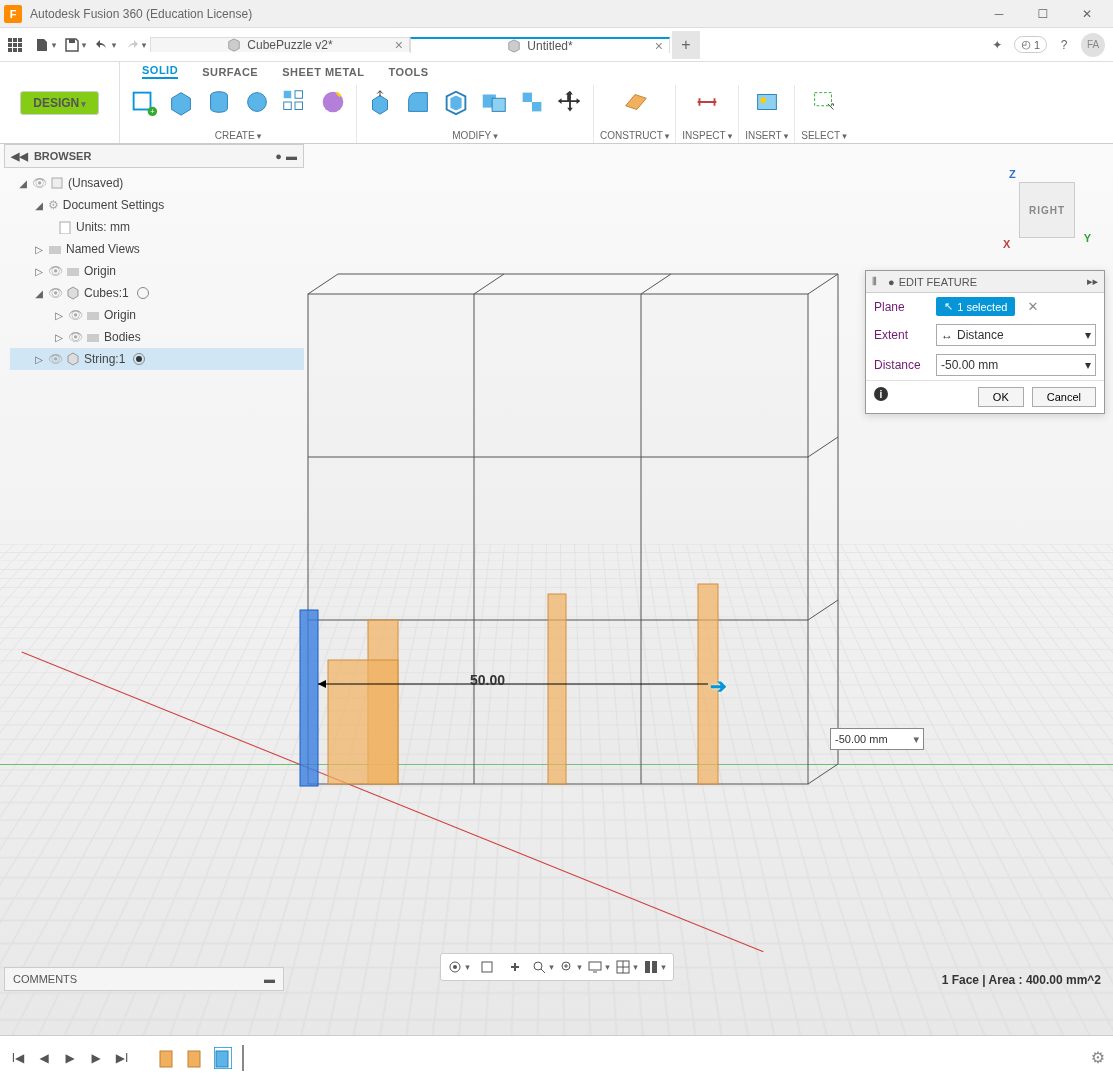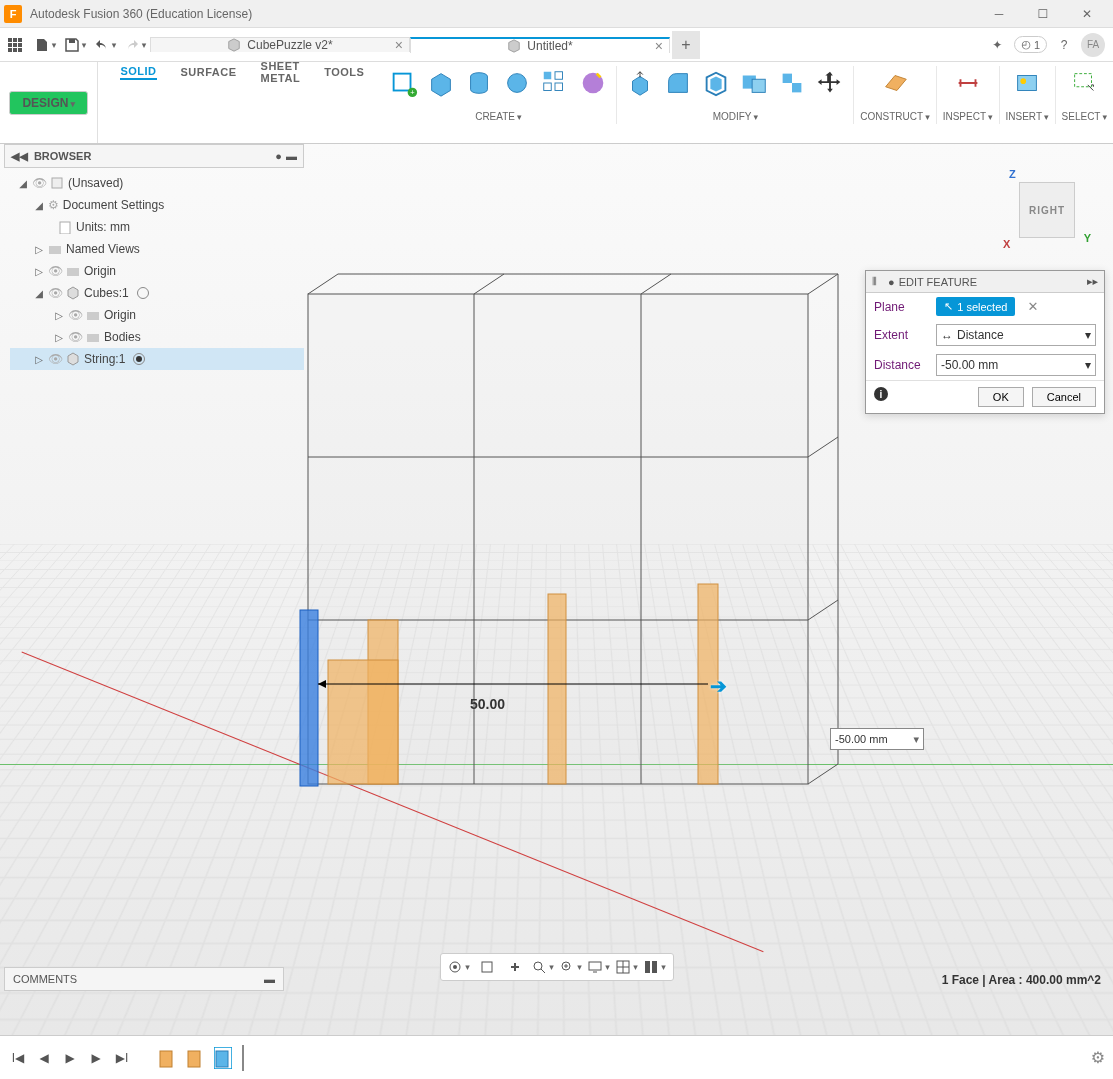--- a/index.html
+++ b/index.html
@@ -22,41 +22,41 @@
 .doctab .tabicon { width: 14px; height: 14px; }
 .addtab { width: 28px; height: 28px; background: #e5e5e5; display:flex;align-items:center;justify-content:center;color:#666;font-size:16px;margin-left:2px;}
 .rightqat { display:flex; align-items:center; gap:4px; padding: 0 8px;}
 .rightqat .qr { width:26px;height:26px;display:flex;align-items:center;justify-content:center;color:#666;border-radius:50%;}
 .jobbadge { border:1px solid #ccc; border-radius:10px; padding:1px 6px; font-size:11px; color:#666; display:flex;align-items:center;gap:3px;}
 .avatar { width:24px;height:24px;border-radius:50%;background:#e0e0e0;display:flex;align-items:center;justify-content:center;font-size:10px;color:#888;}
 
 
 .ribbon { height: 82px; background: #fff; border-bottom: 1px solid #ccc; display: flex; }
 .workspace { width: 120px; display: flex; align-items: center; justify-content: center; border-right: 1px solid #e0e0e0; }
-.workspace .wsbtn { padding: 4px 12px; border: 1px solid #ccc; border-radius: 3px; font-size: 12px; font-weight: bold; color: #555; background:#22c55e;text-align:center;}
-.ribtabs { flex:1; display:flex; flex-direction:row;gap:16px; }
+.workspace .wsbtn { padding: 4px 12px; border: 1px solid #ccc; border-radius: 3px; font-size: 12px; font-weight: bold; color: #555; background:#84cc16;text-align:center;}
+.ribtabs { flex:1; display:flex; flex-direction:column; }
 .ribtabrow { height: 20px; display: flex; gap: 24px; padding-left: 22px; align-items: center; font-size: 11px; font-weight: bold; color: #666; letter-spacing: 0.5px; }
 .ribtab { cursor: default; }
 .ribtab.active { color: #0696d7; border-bottom: 2px solid #0696d7; padding-bottom: 1px;}
 .ribicons { flex:1; display:flex; align-items:flex-start; padding-top:4px;}
 .ribgroup { display:flex; flex-direction:column; align-items:center; padding: 0 6px; border-right: 1px solid #e8e8e8; height: 58px; justify-content:space-between;}
 .ribgroup:last-child { border-right:none;}
 .ribgroup .icons { display:flex; gap:4px; align-items:center;}
 .ribgroup .glabel { font-size: 10px; color: #666; padding-bottom:2px;}
 .ribicon { width: 34px; height: 34px; display:flex;align-items:center;justify-content:center; }
 .ribicon svg { width: 30px; height: 30px; }
 
 
 .canvas { position: absolute; top: 144px; left: 0; right: 0; bottom: 44px; background: linear-gradient(#fafafa, #e8e8e8); overflow: hidden;}
 .ground { position:absolute; left:0; right:0; top: 400px; bottom:0; background: repeating-linear-gradient(0deg,#d8d8d8 0,#d8d8d8 1px,transparent 1px,transparent 14px), repeating-linear-gradient(90deg,#d8d8d8 0,#d8d8d8 1px,transparent 1px,transparent 14px); opacity:0.5; transform: perspective(800px) rotateX(55deg); transform-origin: top center;}
 .redline { position:absolute; left:0; width:800px; height:1px; background:#d04040; top: 620px; transform-origin: 300px 0; transform: rotate(22deg);}
 .greenline { position:absolute; left:0; right:0; height:1px; background:#6bc06b; top: 620px;}
 .cubegrid { position:absolute; left: 298px; top: 140px; width: 540px; height: 530px;}
 .cubegrid svg { width:100%; height:100%; overflow:visible;}
-.dimtext { position:absolute; left: 470px; top: 552px; font-size: 14px; color:#333; font-weight:bold;}
+.dimtext { position:absolute; left: 470px; top: 528px; font-size: 14px; color:#333; font-weight:bold;}
 .dimarrow { position:absolute; left: 710px; top: 530px; font-size:20px; color:#0696d7; font-weight:bold; text-shadow:0 0 3px #fff;}
 .floatinput { position:absolute; left: 830px; top: 584px; width: 94px; height: 22px; background:#fff; border:1px solid #888; display:flex;align-items:center;padding:0 4px;font-size:11px;}
 .floatinput .dd { margin-left:auto; color:#666;}
 
 
 .browser { position:absolute; top: 0px; left: 4px; width: 300px; background: transparent; z-index: 5;}
 .browserhdr { height: 24px; background: #f5f5f5; border: 1px solid #ccc; display:flex;align-items:center; padding:0 6px; gap:6px;font-size:11px;color:#555;font-weight:bold;}
 .browserhdr .pin { margin-left:auto; display:flex; gap:4px;}
 .btree { padding: 4px 0 4px 6px; }
 .bnode { display:flex; align-items:center; gap:4px; height: 22px; font-size: 12px; color:#444; padding-left: var(--ind,0px);}

